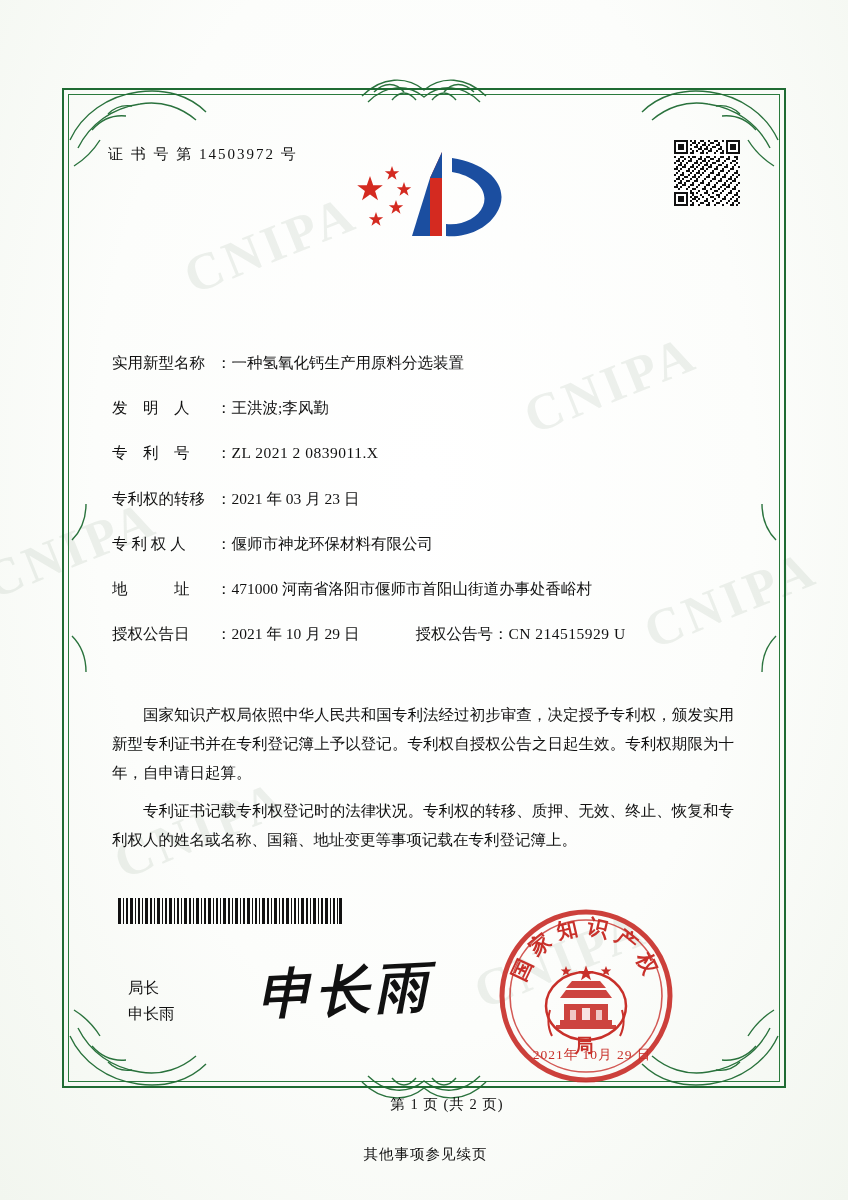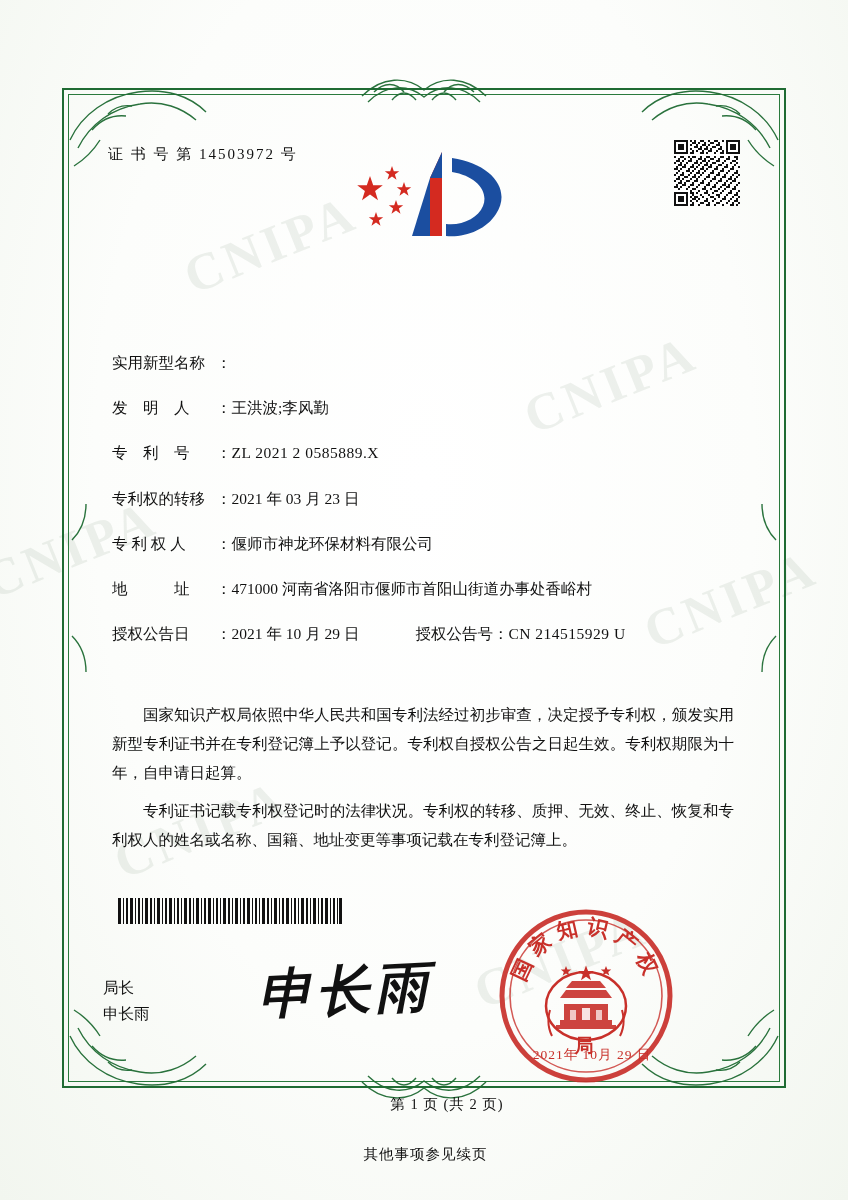--- a/index.html
+++ b/index.html
@@ -153,21 +153,21 @@
     position: absolute;
     left: 118px;
     top: 898px;
     width: 224px;
     height: 26px;
   }
 
   
   .sig-label {
     position: absolute;
-    left: 103px;
+    left: 128px;
     top: 975px;
     font-size: 15.5px;
     line-height: 26px;
     color: #111;
   }
   .sig-script {
     position: absolute;
     left: 258px;
     top: 955px;
     font-size: 54px;
@@ -567,32 +567,33 @@
       <polygon points="42,64 43.8,69.2 49.2,69.2 44.9,72.5 46.5,77.7 42,74.5 37.5,77.7 39.1,72.5 34.8,69.2 40.2,69.2"></polygon>
     </g>
   </svg>
 
 
   <div class="fields">
 
     <div class="field-row">
       <span class="field-label">实用新型名称</span>
       <span>：</span>
+      <span class="field-value">一种氢氧化钙生产用原料分选装置</span>
     </div>
 
     <div class="field-row">
       <span class="field-label">发　明　人</span>
       <span>：</span>
       <span class="field-value">王洪波;李风勤</span>
     </div>
 
     <div class="field-row">
       <span class="field-label">专　利　号</span>
       <span>：</span>
-      <span class="field-value mono">ZL 2021 2 0585889.X</span>
+      <span class="field-value mono">ZL 2021 2 0839011.X</span>
     </div>
 
     <div class="field-row">
       <span class="field-label">专利权的转移</span>
       <span>：</span>
       <span class="field-value">2021 年 03 月 23 日</span>
     </div>
 
     <div class="field-row">
       <span class="field-label">专 利 权 人</span>

